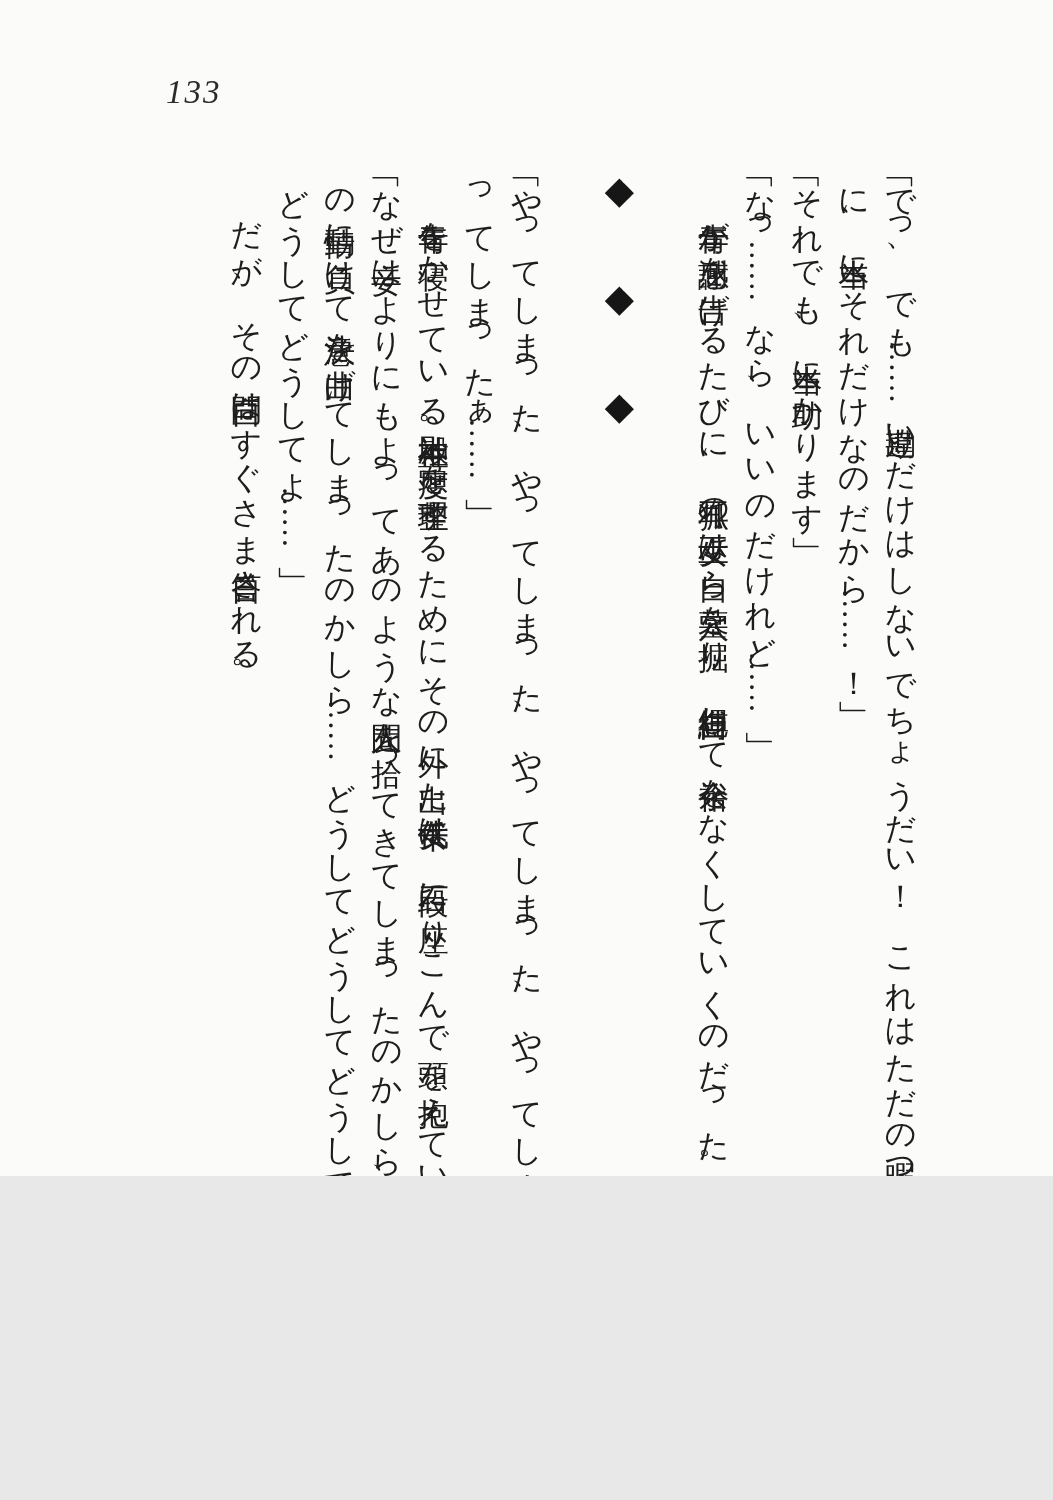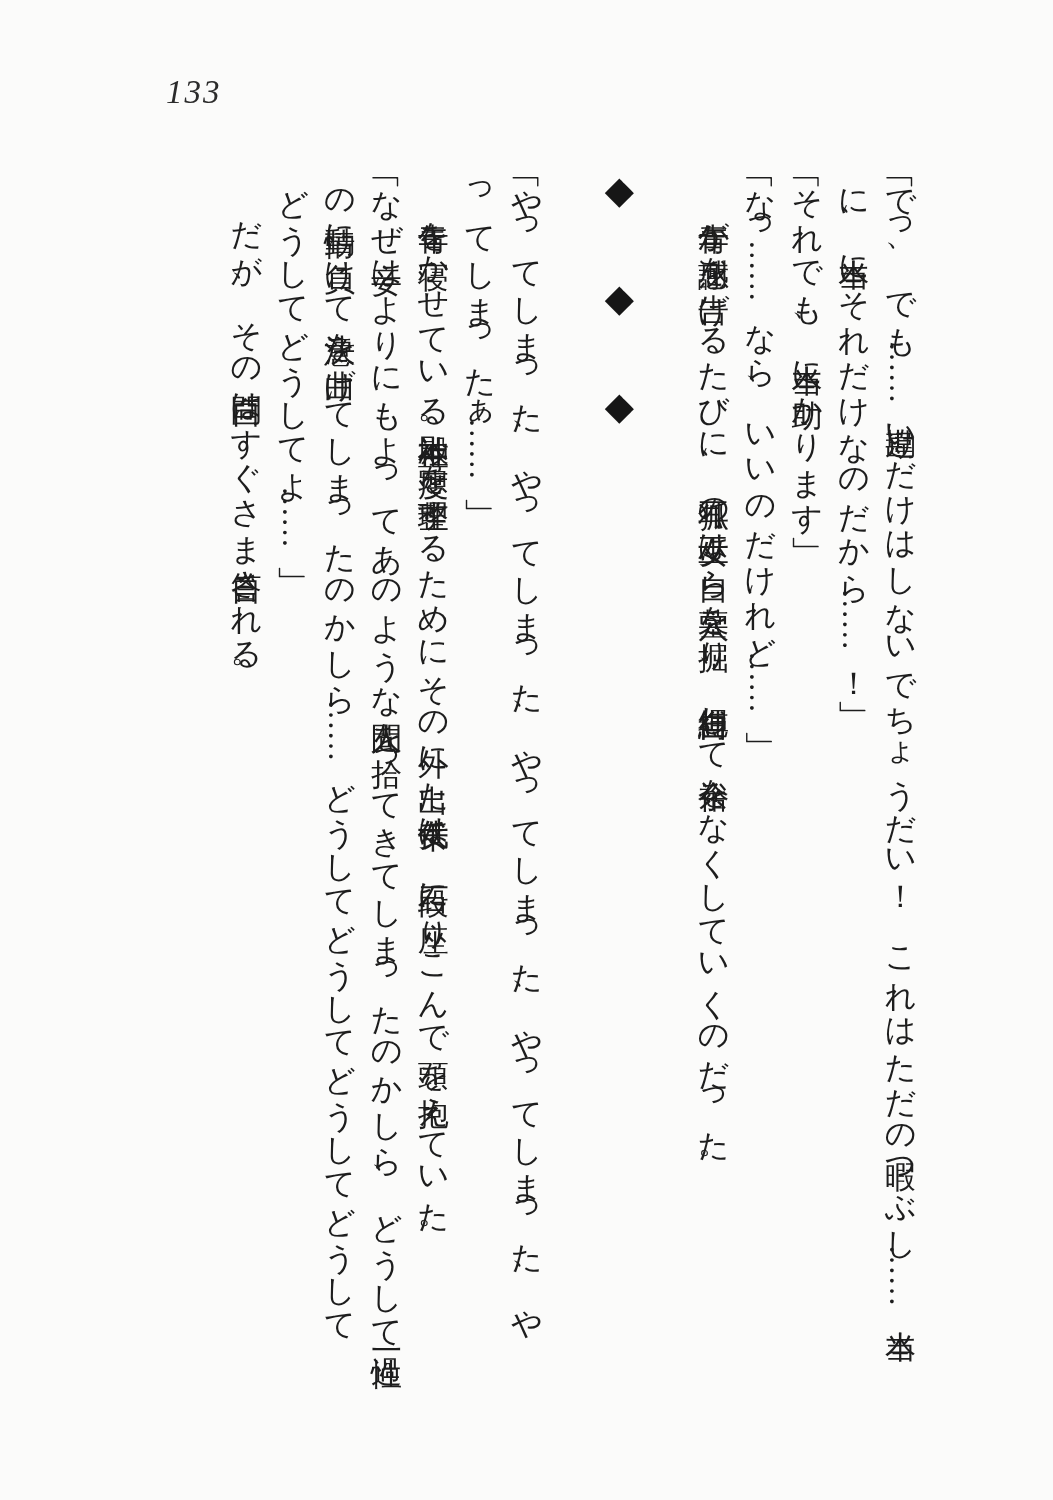--- a/index.html
+++ b/index.html
@@ -3,21 +3,21 @@
 <meta charset="utf-8">
 <style>
   html, body {
     margin: 0;
     padding: 0;
     background: #e8e8e8;
   }
   .page {
     position: relative;
     width: 1053px;
-    height: 1500px;
+    height: 1176px;
     margin: 0 auto;
     background: #fbfbfa;
     overflow: hidden;
     font-family: "Liberation Serif", "DejaVu Serif", serif;
   }
   .page-number {
     position: absolute;
     top: 74px;
     left: 166px;
     font-size: 33px;

